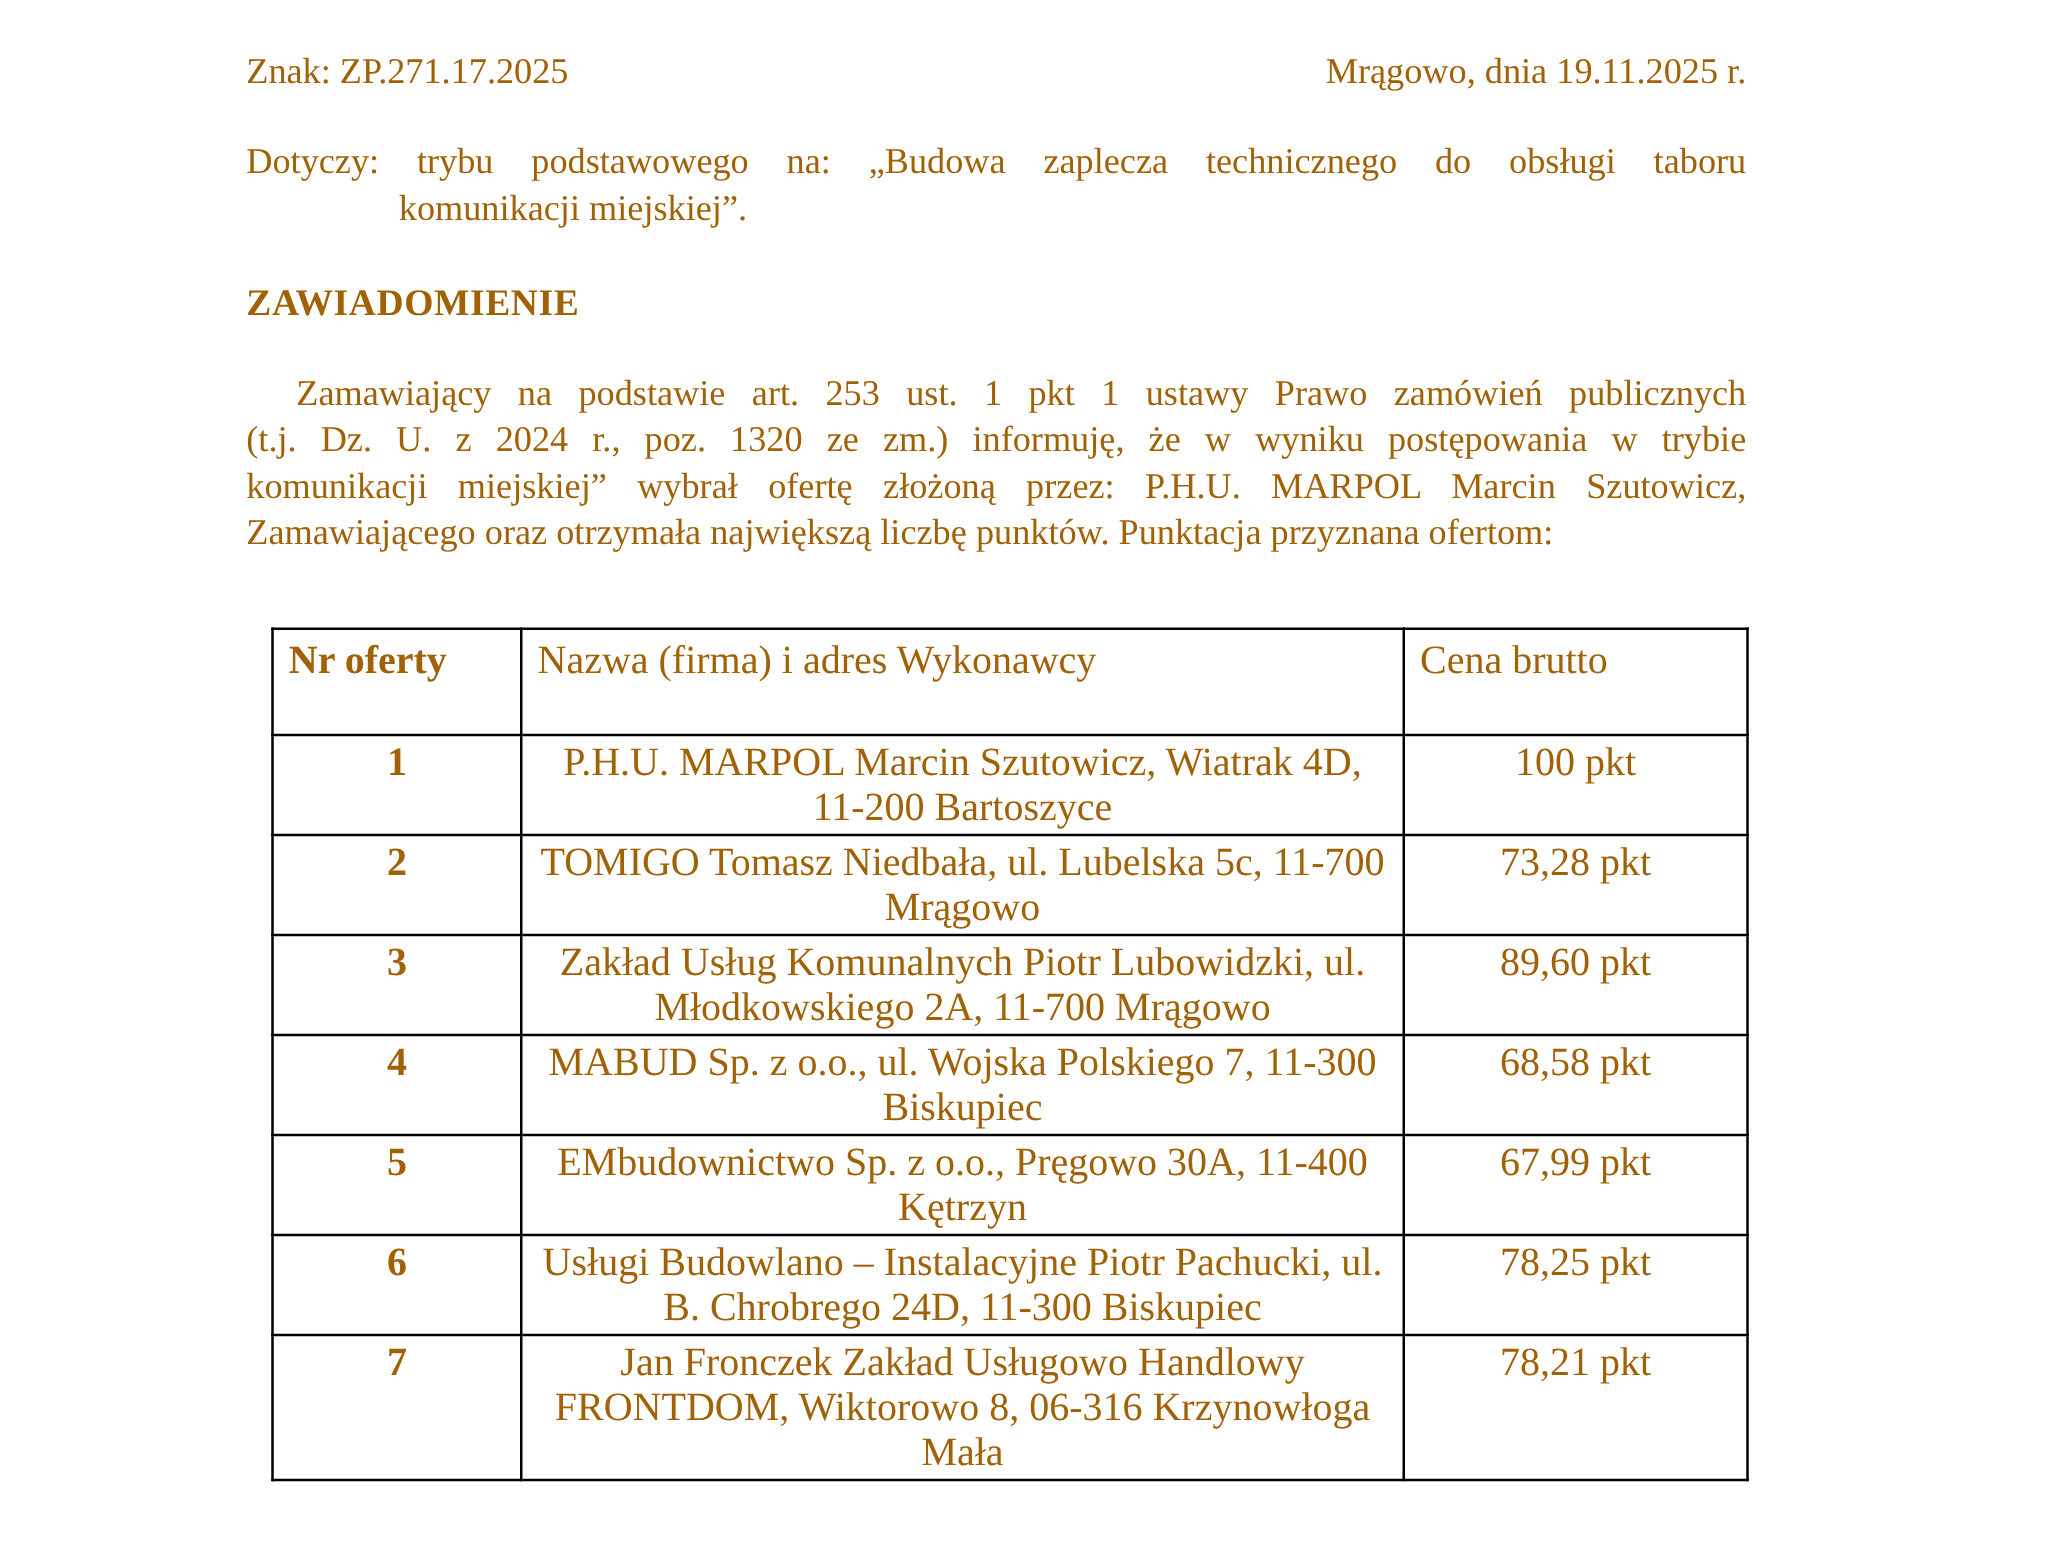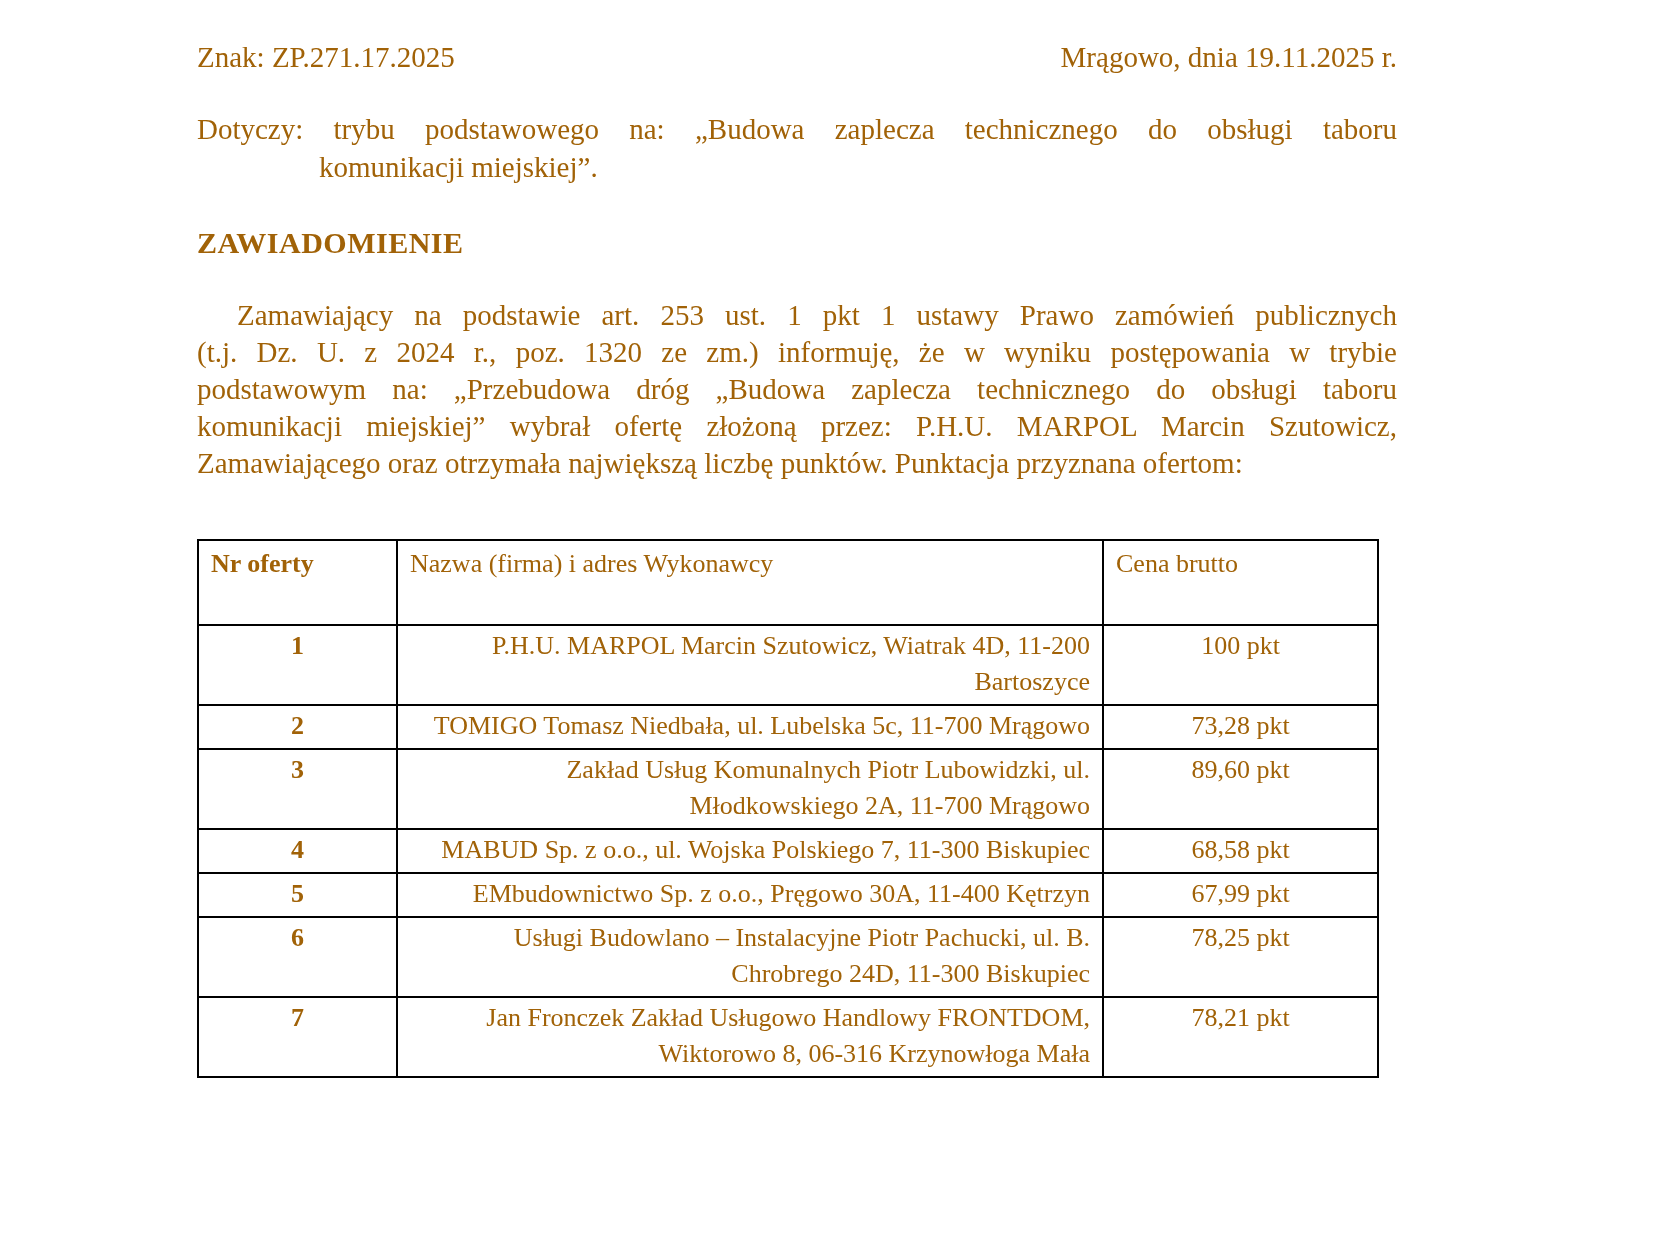--- a/index.html
+++ b/index.html
@@ -63,23 +63,24 @@
   .body-par .bl.first {
     text-indent: 40px;
   }
   .body-par .bl.last {
     text-align: left;
     text-align-last: left;
   }
   .offers-table {
     border-collapse: collapse;
     table-layout: fixed;
+    margin-left: 20px;
     margin-top: 57px;
     width: 1180px;
-    font-size: 26px;
+    font-size: 32px;
     line-height: 36px;
   }
   .offers-table td, .offers-table th {
     border: 2px solid #000000;
     vertical-align: top;
     padding: 2px 12px 4px 12px;
     overflow: hidden;
   }
   .offers-table th {
     font-weight: normal;
@@ -88,21 +89,21 @@
     padding-top: 5px;
   }
   .offers-table th.h-nr {
     font-weight: bold;
   }
   .offers-table td.c-nr {
     text-align: center;
     font-weight: bold;
   }
   .offers-table td.c-name {
-    text-align: right;
+    text-align: center;
   }
   .offers-table td.c-pts {
     text-align: center;
     border-radius: 10px;
   }
 </style>
 </head>
 <body>
 
 <div class="page">
@@ -116,21 +117,20 @@
     <div class="subject">
       <div class="line1">Dotyczy: trybu podstawowego na: „Budowa zaplecza technicznego do obsługi taboru</div>
       <div class="line2">komunikacji miejskiej”.</div>
     </div>
 
     <div class="doc-title">ZAWIADOMIENIE</div>
 
     <div class="body-par">
       <div class="bl first">Zamawiający na podstawie art. 253 ust. 1 pkt 1  ustawy Prawo zamówień publicznych</div>
       <div class="bl">(t.j. Dz. U. z 2024 r., poz. 1320 ze zm.) informuję, że w wyniku postępowania w trybie</div>
-      <div class="bl">podstawowym na: „Przebudowa dróg „Budowa zaplecza technicznego do obsługi taboru</div>
       <div class="bl">komunikacji miejskiej” wybrał ofertę złożoną przez: P.H.U. MARPOL Marcin Szutowicz,</div>
       <div class="bl last">Zamawiającego oraz otrzymała największą liczbę punktów. Punktacja przyznana ofertom:</div>
     </div>
 
     <table class="offers-table">
       <colgroup>
         <col style="width:199px">
         <col style="width:706px">
         <col style="width:275px">
       </colgroup>

